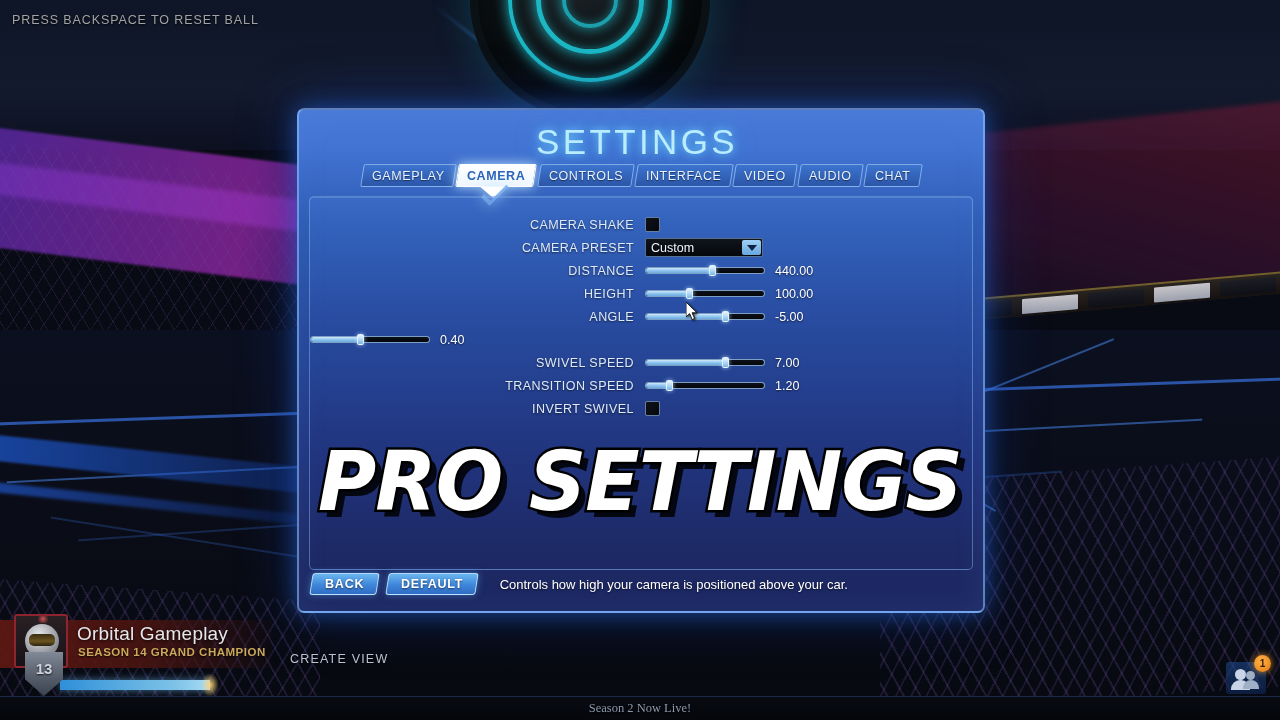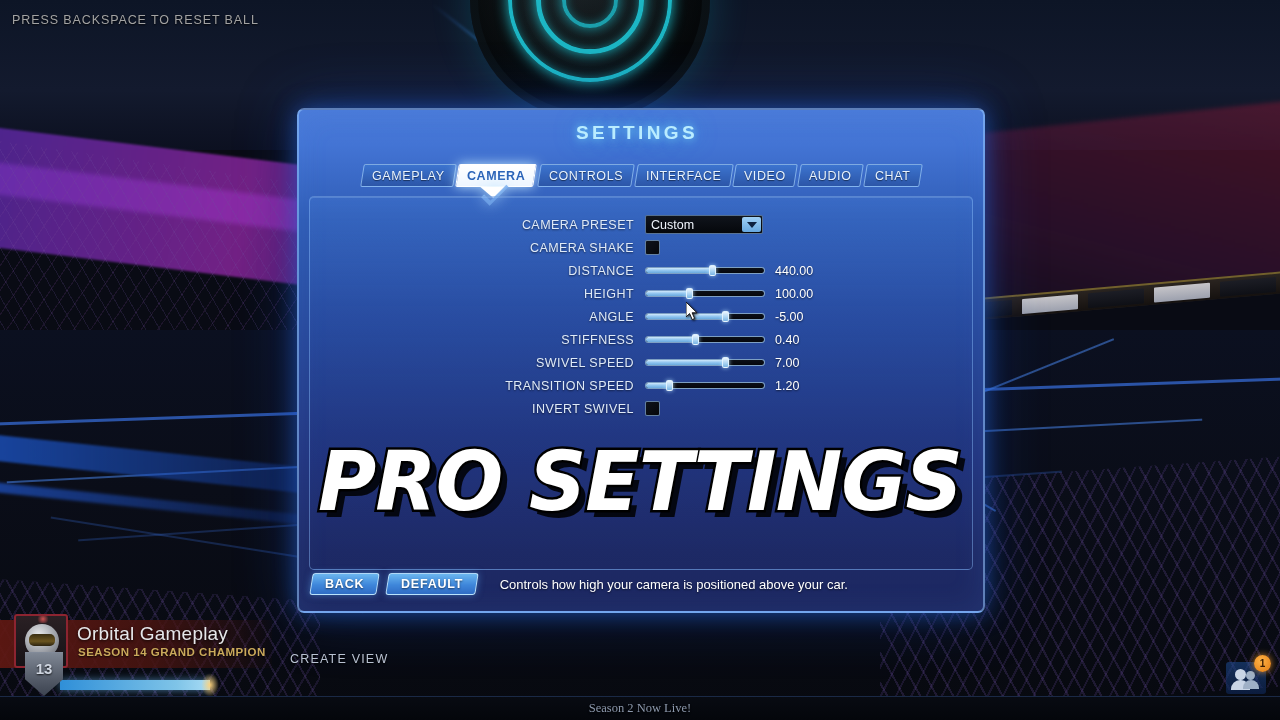--- a/index.html
+++ b/index.html
@@ -138,23 +138,23 @@
   
   #settings-panel {
     position:absolute; left:297px; top:108px; width:688px; height:505px;
     border-radius:7px;
     background:linear-gradient(180deg,#4a7ad8 0%, #4374d4 7%, #2f5cb5 22%, #27489a 45%, #22347d 70%, #1e2a66 88%, #1c2760 100%);
     border:2px solid rgba(150,200,255,.55);
     box-shadow:0 0 22px rgba(40,110,230,.55), 0 0 60px rgba(20,60,160,.45), inset 0 0 30px rgba(90,150,240,.12);
   }
   #panel-title {
     position:absolute; left:0; right:8px; top:12px; text-align:center;
-    font-size:19px; letter-spacing:3.4px; color:#b9ecff;
+    font-size:35px; letter-spacing:3.4px; color:#b9ecff;
     text-shadow:0 0 9px rgba(120,225,255,.9), 0 0 22px rgba(60,180,255,.6);
-    font-weight:700;
+    font-weight:400;
   }
 
   
   #tabs {
     position:absolute; left:0; right:0; top:54px; height:26px;
     display:flex; justify-content:center; align-items:flex-start; gap:3px;
   }
   .tab {
     position:relative;
     height:23px; padding:0 9px;
@@ -513,34 +513,34 @@
         <span>AUDIO</span>
       </div>
       <div class="tab">
         <span>CHAT</span>
       </div>
     </div>
 
   <div id="content-box">
     <div class="rows" id="rows">
         <div class="row">
+          <div class="row-label">CAMERA SHAKE</div>
+          <div class="row-ctrl">
+            <div class="checkbox"></div>
+          </div>
+        </div>
+        <div class="row">
           <div class="row-label">CAMERA PRESET</div>
           <div class="row-ctrl">
             <div class="dropdown">
               <div class="val">Custom</div>
               <div class="dd-arrow">
                 <i></i>
               </div>
             </div>
-          </div>
-        </div>
-        <div class="row">
-          <div class="row-label">CAMERA SHAKE</div>
-          <div class="row-ctrl">
-            <div class="checkbox"></div>
           </div>
         </div>
         <div class="row">
           <div class="row-label">DISTANCE</div>
           <div class="row-ctrl">
             <div class="slider">
               <div class="track">
                 <div class="fill" style="width: 56%;"></div>
               </div>
               <div class="handle" style="left: 56%;"></div>
@@ -566,21 +566,20 @@
             <div class="slider">
               <div class="track">
                 <div class="fill" style="width: 67%;"></div>
               </div>
               <div class="handle" style="left: 67%;"></div>
             </div>
             <div class="slider-value">-5.00</div>
           </div>
         </div>
         <div class="row">
-          <div class="row-label">STIFFNESS</div>
           <div class="row-ctrl">
             <div class="slider">
               <div class="track">
                 <div class="fill" style="width: 42%;"></div>
               </div>
               <div class="handle" style="left: 42%;"></div>
             </div>
             <div class="slider-value">0.40</div>
           </div>
         </div>

